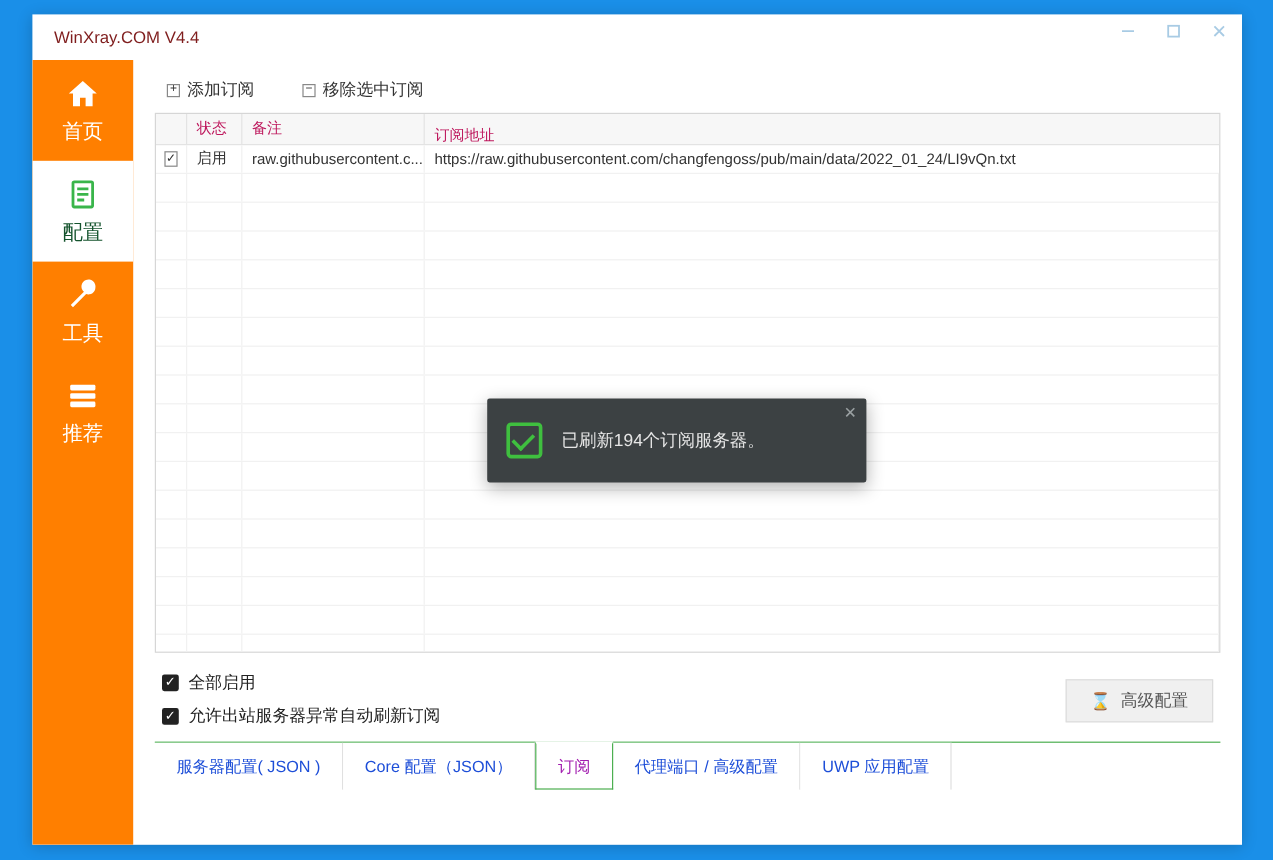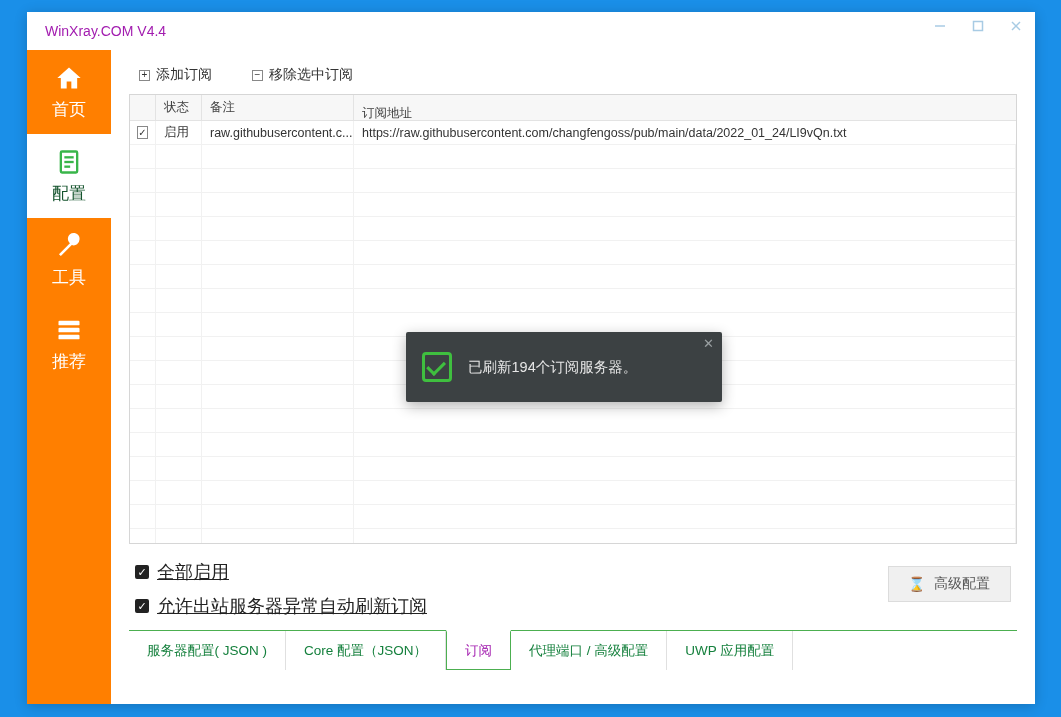--- a/index.html
+++ b/index.html
@@ -23,21 +23,21 @@
   }
   .titlebar {
     height: 38px;
     display: flex;
     align-items: center;
     padding: 0 0 0 18px;
     color: #5a5a5a;
     font-size: 14px;
     position: relative;
   }
-  .titlebar .title { color: #a21caf; font-weight: 400; }
+  .titlebar .title { color: #7f1d1d; font-weight: 400; }
   .title-controls {
     position: absolute;
     right: 0; top: 0;
     height: 30px;
     display: flex;
   }
   .title-btn {
     width: 38px; height: 28px;
     display: flex; align-items: center; justify-content: center;
     color: #a8cbe4;
@@ -106,21 +106,21 @@
   }
   .thead {
     display: flex;
     background: #f7f7f7;
     border-bottom: 1px solid #e3e3e3;
     height: 26px;
   }
   .th {
     padding: 4px 8px;
     font-size: 12.5px;
-    color: #404040;
+    color: #be185d;
     border-right: 1px solid #e3e3e3;
     display: flex;
     align-items: center;
   }
   .th:last-child { border-right: none; margin-top: 12px; }
   .col-check { width: 26px; justify-content: center; }
   .col-status { width: 46px; }
   .col-note { width: 152px; }
   .col-url { flex: 1; }
   .tbody { }
@@ -163,23 +163,22 @@
   }
   .opt-left {
     display: flex;
     flex-direction: column;
     gap: 10px;
   }
   .opt-row {
     display: flex;
     align-items: center;
     gap: 8px;
-    font-size: 18px;
+    font-size: 14px;
     color: #222;
-    text-decoration: underline;
   }
   .chk2 {
     width: 14px; height: 14px;
     border: 2px solid #222;
     border-radius: 2px;
     background: #222;
     display: inline-flex;
     align-items: center;
     justify-content: center;
   }
@@ -206,21 +205,21 @@
     border-top: 1px solid #4caf50;
     margin-top: 6px;
     height: 40px;
     align-items: stretch;
   }
   .btab {
     padding: 0 18px;
     display: flex;
     align-items: center;
     font-size: 13.5px;
-    color: #15803d;
+    color: #1d4ed8;
     border-right: 1px solid #e0e0e0;
     cursor: pointer;
     background: #fff;
     position: relative;
   }
   .btab.active {
     border-top: 2px solid #fff;
     border-left: 1px solid #4caf50;
     border-right: 1px solid #4caf50;
     border-bottom: 1px solid #4caf50;

